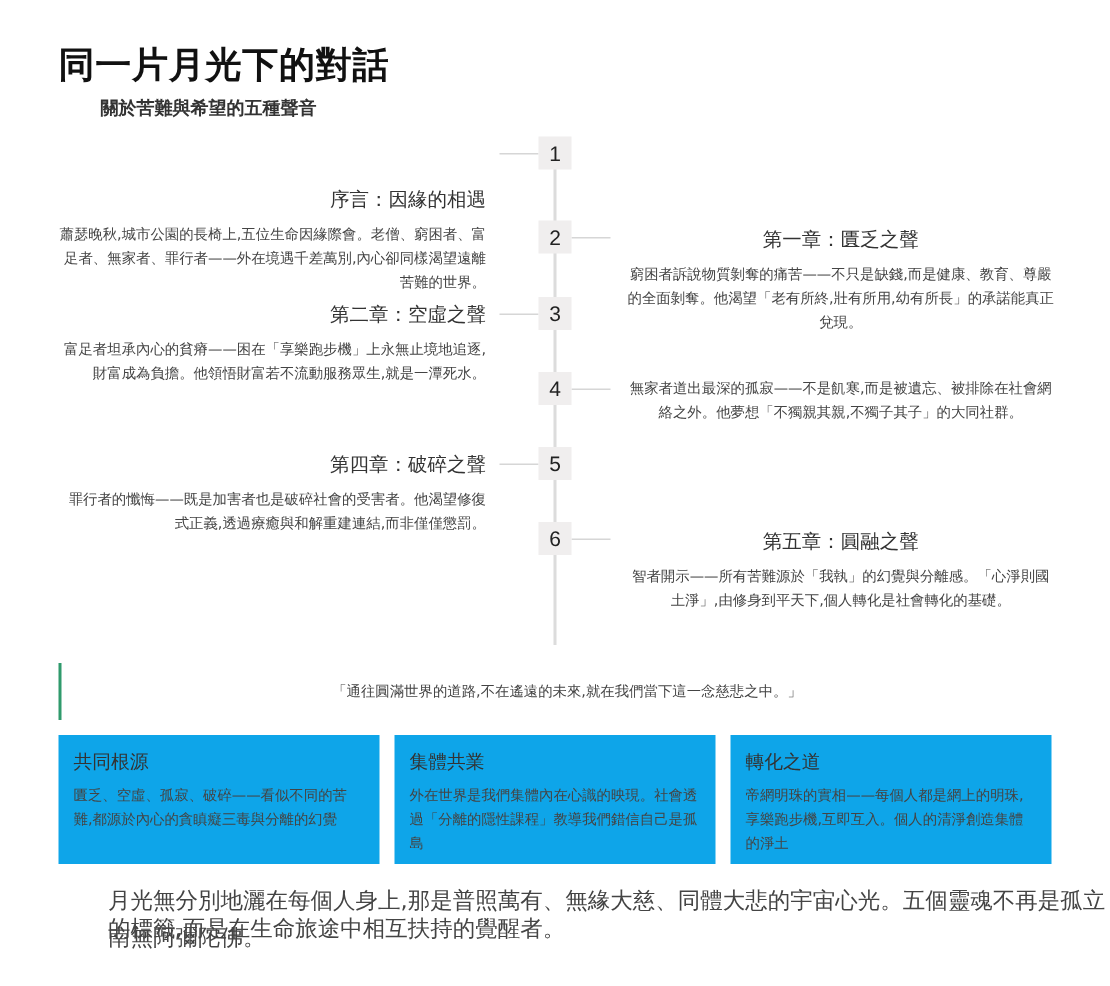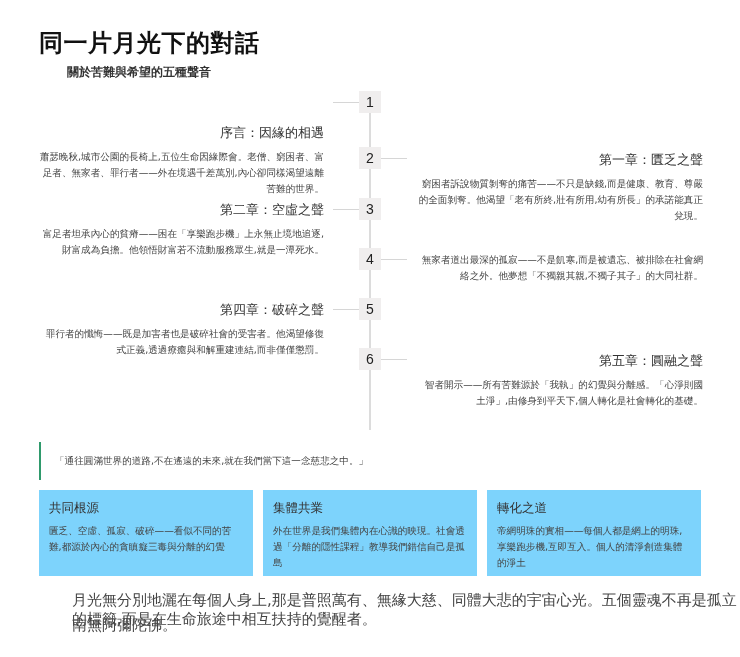--- a/index.html
+++ b/index.html
@@ -11,26 +11,26 @@
 
   .timeline { position: absolute; left: 0; top: 0; width: 740px; height: 440px; }
   .vline { position: absolute; left: 369px; top: 100px; width: 2px; height: 330px; background: #dcdcdc; }
   .node { position: absolute; left: 359px; width: 22px; height: 22px; background: #f0eeee; color: #222; font-size: 14px; text-align: center; line-height: 22px; font-family: "Liberation Sans", sans-serif; }
   .conn { position: absolute; height: 1px; background: #d6d6d6; }
 
   .entry { position: absolute; }
   .entry .h { font-size: 13px; color: #333; margin-bottom: 7px; }
   .entry .p { font-size: 9.6px; line-height: 16px; color: #444; }
   .entry.left { text-align: right; }
-  .entry.right { text-align: right; }
+  .entry.right { text-align: center; }
 
-  .quote { position: absolute; left: 39px; top: 442px; width: 662px; height: 38px; border-left: 2px solid #2f9a6c; padding-left: 14px; display: flex; align-items: center; font-size: 9.6px; color: #444; }
+  .quote { position: absolute; left: 39px; top: 442px; width: 662px; height: 38px; border-left: 2px solid #2f9a6c; padding-left: 14px; display: flex; align-items: center; font-size: 9.6px; color: #444; justify-content: center; }
 
   .cards { position: absolute; left: 39px; top: 490px; width: 662px; display: flex; gap: 10px; }
-  .card { width: 214px; height: 86px; background: #7dd3fc; padding: 10px 10px; }
+  .card { width: 214px; height: 86px; background: #0ea5e9; padding: 10px 10px; }
   .card .h { font-size: 12.5px; color: #333; margin-bottom: 6px; }
   .card .p { font-size: 9.6px; line-height: 16px; color: #444; }
 
   .closing { position: absolute; left: 52px; font-size: 15px; color: #444; margin-left: 20px; }
 </style>
 </head>
 <body>
 
 <h1 class="title">同一片月光下的對話</h1>
 <div class="subtitle">關於苦難與希望的五種聲音</div>

